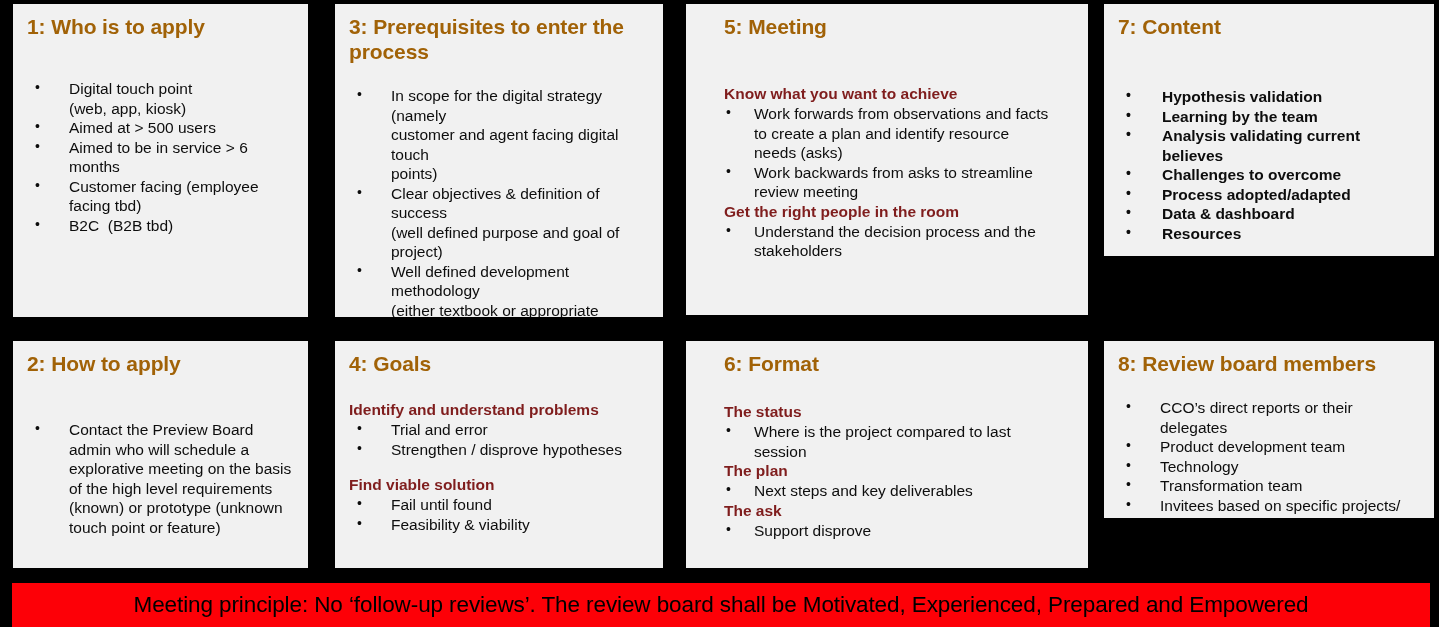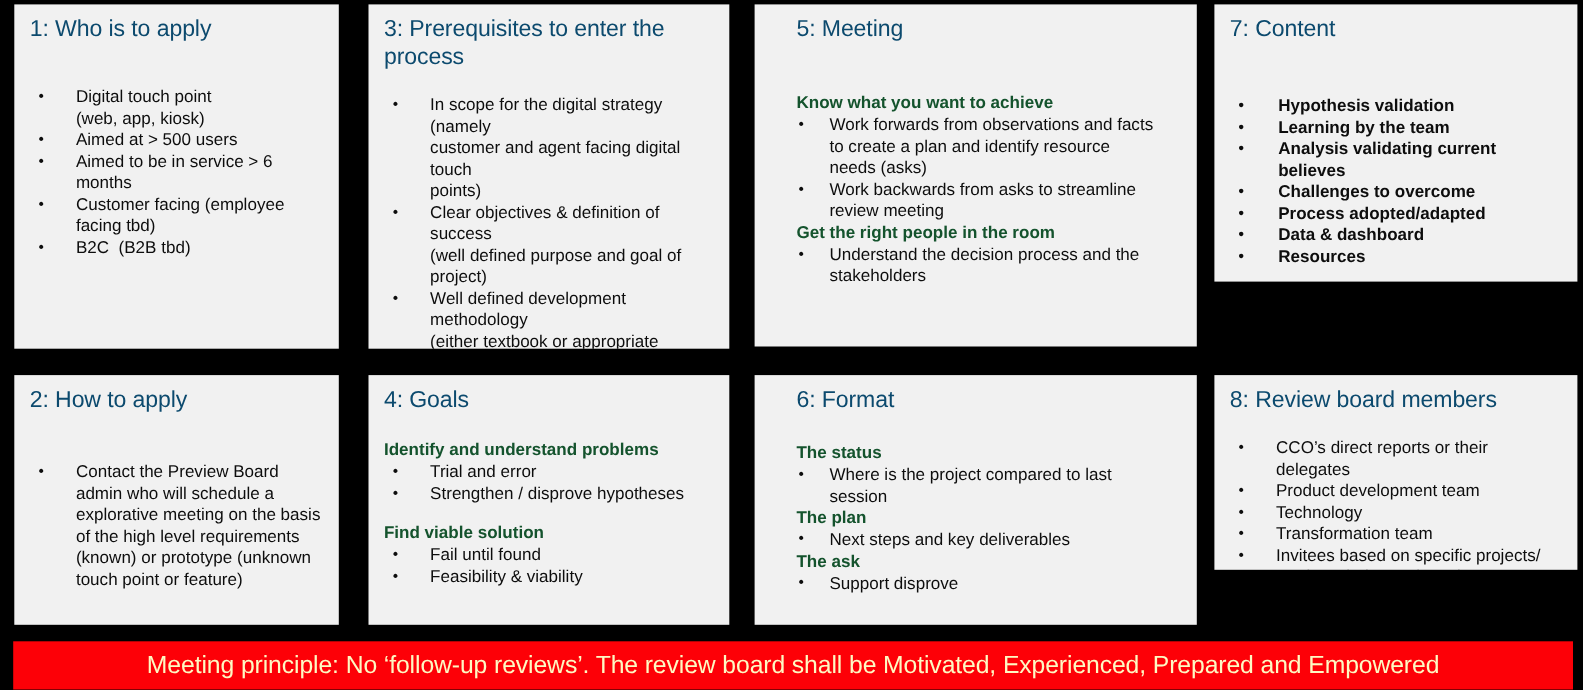--- a/index.html
+++ b/index.html
@@ -17,43 +17,43 @@
     background: #000000;
   }
 
   .panel {
     position: absolute;
     background: #f1f1f1;
     overflow: hidden;
   }
 
   .panel-title {
-    color: #0c4a6e;
-    font-weight: normal;
+    color: #a16207;
+    font-weight: bold;
     font-size: 21px;
     line-height: 25px;
     letter-spacing: -0.1px;
   }
 
   .panel-body {
     margin-top: 14px;
     font-size: 15.5px;
     line-height: 19.5px;
     color: #0d0d0d;
   }
 
   .blk { margin: 0; }
   .blk + .blk { margin-top: 0; }
   .blk.spaced { margin-top: 16px; }
 
   .sub-head {
     font-weight: bold;
     font-size: 15.5px;
     line-height: 20px;
-    color: #14532d;
+    color: #7f1d1d;
   }
 
   ul.bullets { list-style: none; margin: 0; padding: 0; }
   ul.bullets > li {
     position: relative;
     padding-left: 42px;
     line-height: 19.5px;
     margin: 0 0 0 0;
     white-space: pre-wrap;
   }
@@ -101,21 +101,21 @@
     left: 12px;
     top: 583px;
     width: 1418px;
     height: 44px;
     background: #fd0007;
     display: flex;
     align-items: center;
     justify-content: center;
   }
   #banner .banner-text {
-    color: #fef9c3;
+    color: #000000;
     font-size: 22.5px;
     line-height: 26px;
     white-space: nowrap;
     letter-spacing: -0.1px;
   }
 </style>
 </head>
 <body>
 
 <div id="slide">

